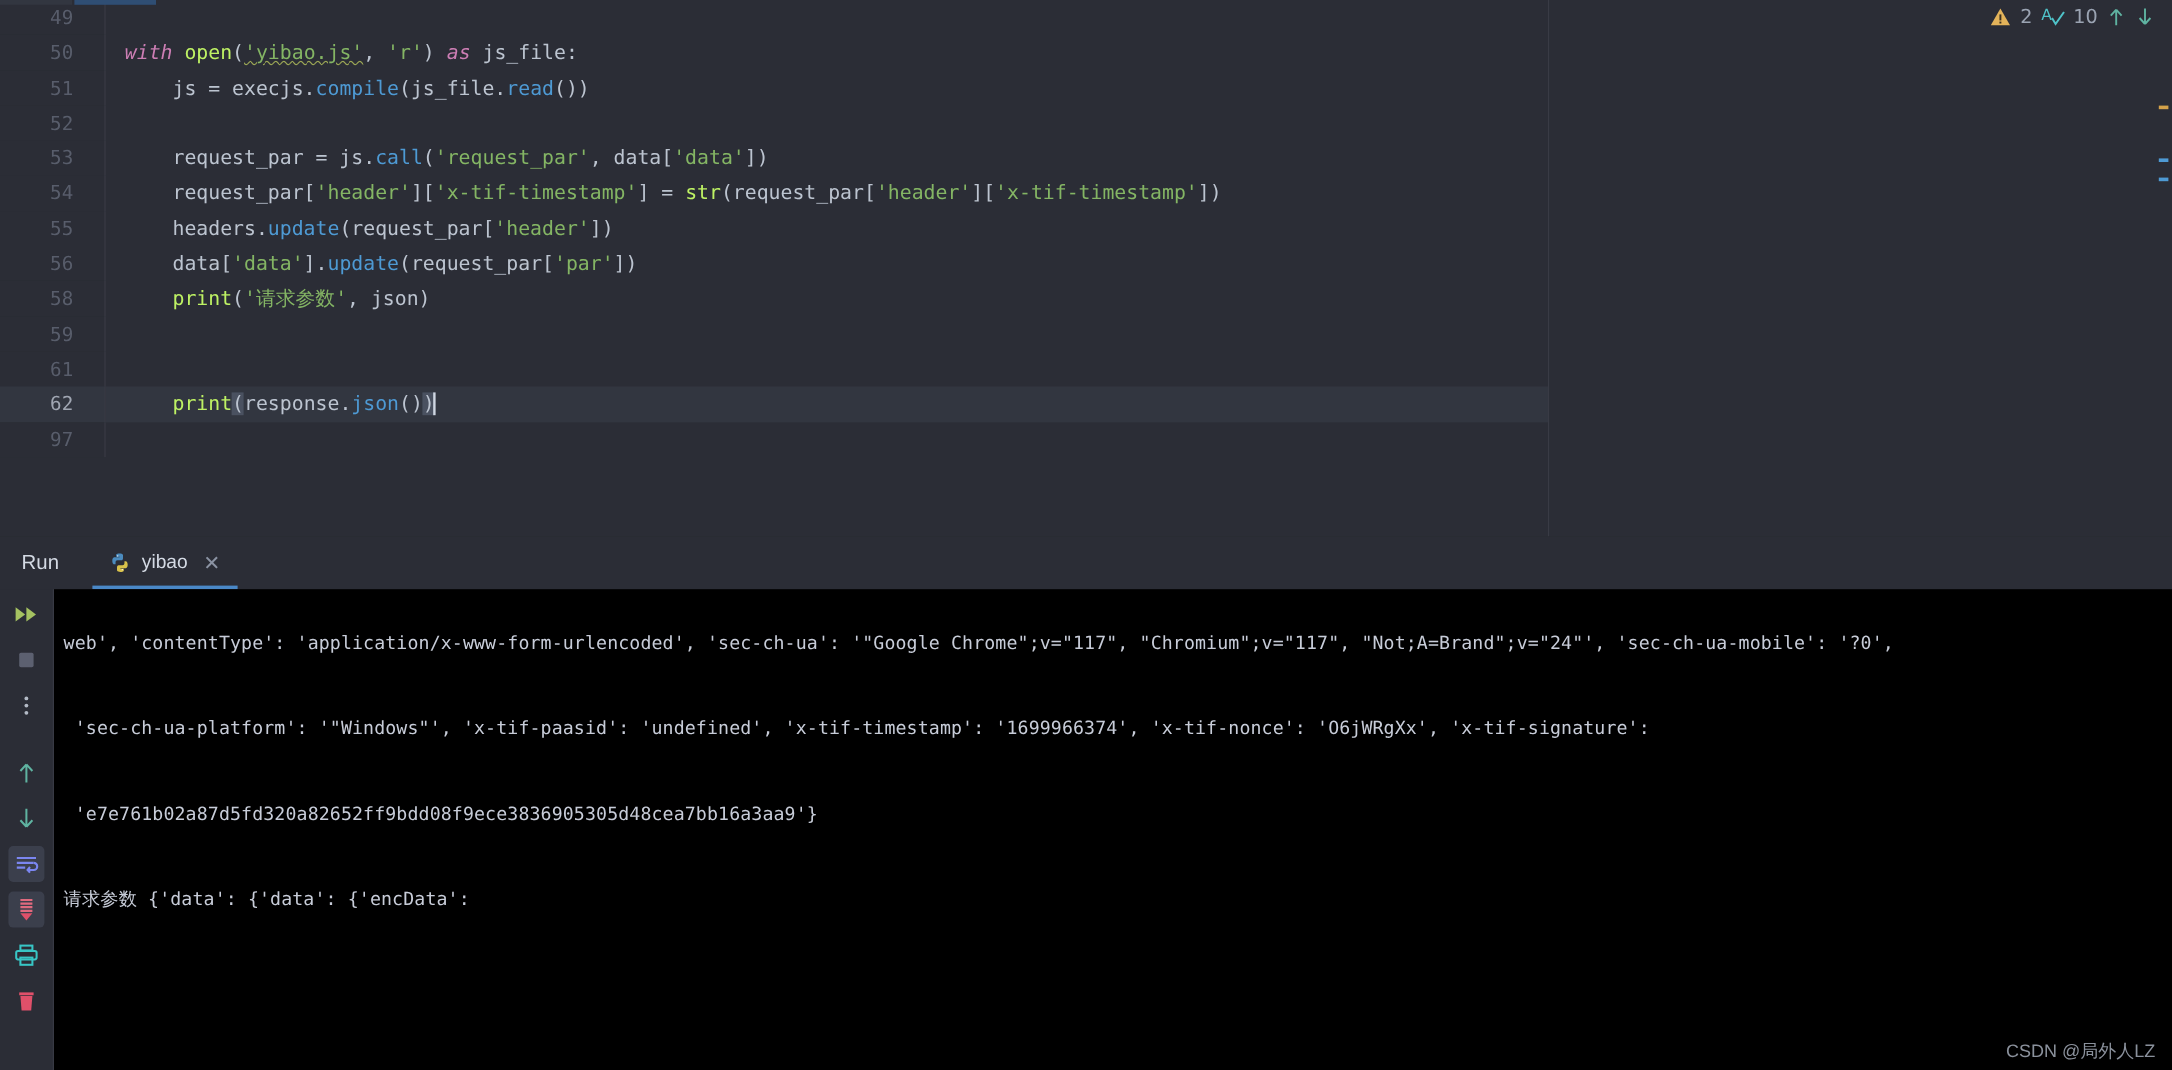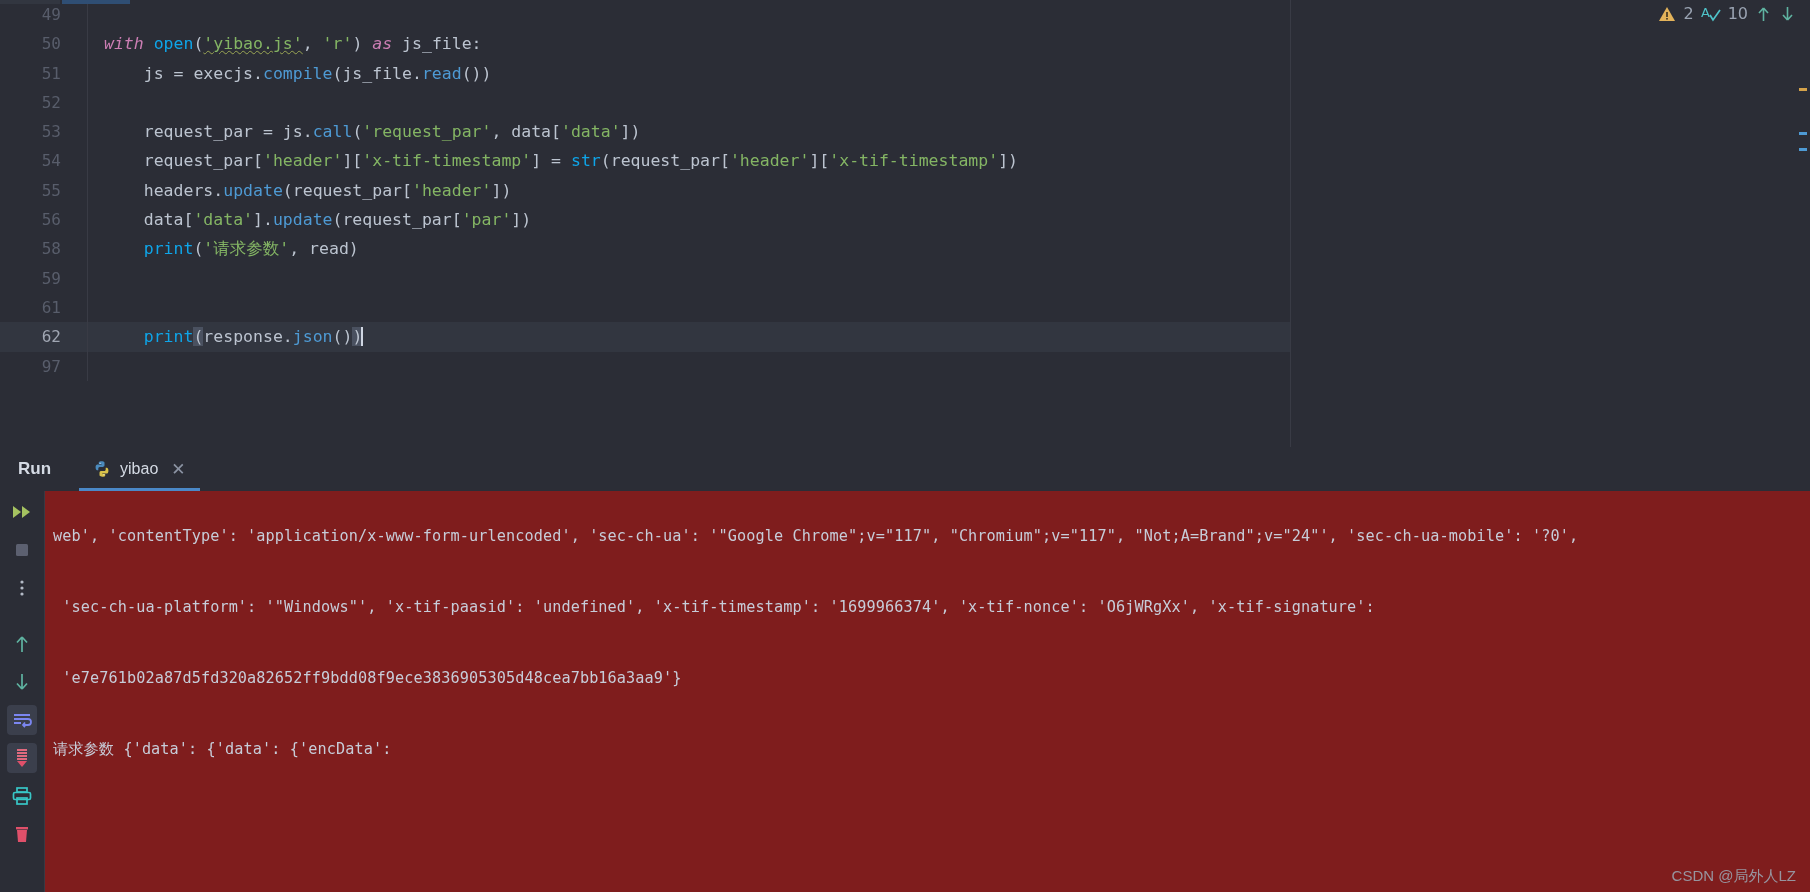--- a/index.html
+++ b/index.html
@@ -64,21 +64,21 @@
   tr.current-line td.gutter { color: #a0a6b2; background: #323640; }
   td.codecell {
     padding-left: 16px;
     white-space: pre;
     vertical-align: top;
     color: #bcc4d0;
   }
 
   
   .k  { color: #cc7eb4; font-style: italic; }   
-  .fn { color: #0ea5e9; }                        
+  .fn { color: #bef264; }                        
   .bi { color: #4e9ad4; }                        
   .st { color: #84b564; }                        
   .kw { color: #cc8d4a; }                        
   .pl { color: #bcc4d0; }                        
   .squig {
     text-decoration: underline;
     text-decoration-style: wavy;
     text-decoration-color: #9aa554;
     text-decoration-thickness: 1px;
   }
@@ -185,21 +185,21 @@
     background: #2b2d36;
     padding-left: 14px;
     font-family: "Liberation Sans", sans-serif;
   }
   .run-label {
     display: flex;
     align-items: center;
     font-size: 17px;
     color: #d4dae4;
     padding: 0 16px 0 4px;
-    font-weight: 700;
+    font-weight: 400;
   }
   .run-tab {
     display: flex;
     align-items: center;
     gap: 9px;
     padding: 0 14px;
     font-size: 16px;
     color: #d4dae4;
     position: relative;
     margin-left: 12px;
@@ -243,21 +243,21 @@
     align-items: center;
     justify-content: center;
     border-radius: 4px;
   }
   .tb-btn.boxed { background: #3b3f4c; }
   .tb-gap { height: 18px; }
 
   .console {
     flex: 1 1 auto;
     position: relative;
-    background: #7f1d1d;
+    background: #000000;
     overflow: hidden;
     padding-left: 8px;
   }
   .console-inner {
     position: absolute;
     left: 8px;
     top: -13px;
     right: 0;
     white-space: pre;
     font-family: "DejaVu Sans Mono", monospace;
@@ -329,21 +329,21 @@
         <tr>
           <td class="gutter">55</td>
           <td class="codecell"><span class="pl">    headers.</span><span class="bi">update</span><span class="pl">(request_par[</span><span class="st">'header'</span><span class="pl">])</span></td>
         </tr>
         <tr>
           <td class="gutter">56</td>
           <td class="codecell"><span class="pl">    data[</span><span class="st">'data'</span><span class="pl">].</span><span class="bi">update</span><span class="pl">(request_par[</span><span class="st">'par'</span><span class="pl">])</span></td>
         </tr>
         <tr>
           <td class="gutter">58</td>
-          <td class="codecell"><span class="pl">    </span><span class="fn">print</span><span class="pl">(</span><span class="st">'请求参数'</span><span class="pl">, read)</span></td>
+          <td class="codecell"><span class="pl">    </span><span class="fn">print</span><span class="pl">(</span><span class="st">'请求参数'</span><span class="pl">, json)</span></td>
         </tr>
         <tr>
           <td class="gutter">59</td>
           <td class="codecell"></td>
         </tr>
         <tr>
           <td class="gutter">61</td>
           <td class="codecell"></td>
         </tr>
         <tr class="current-line">

